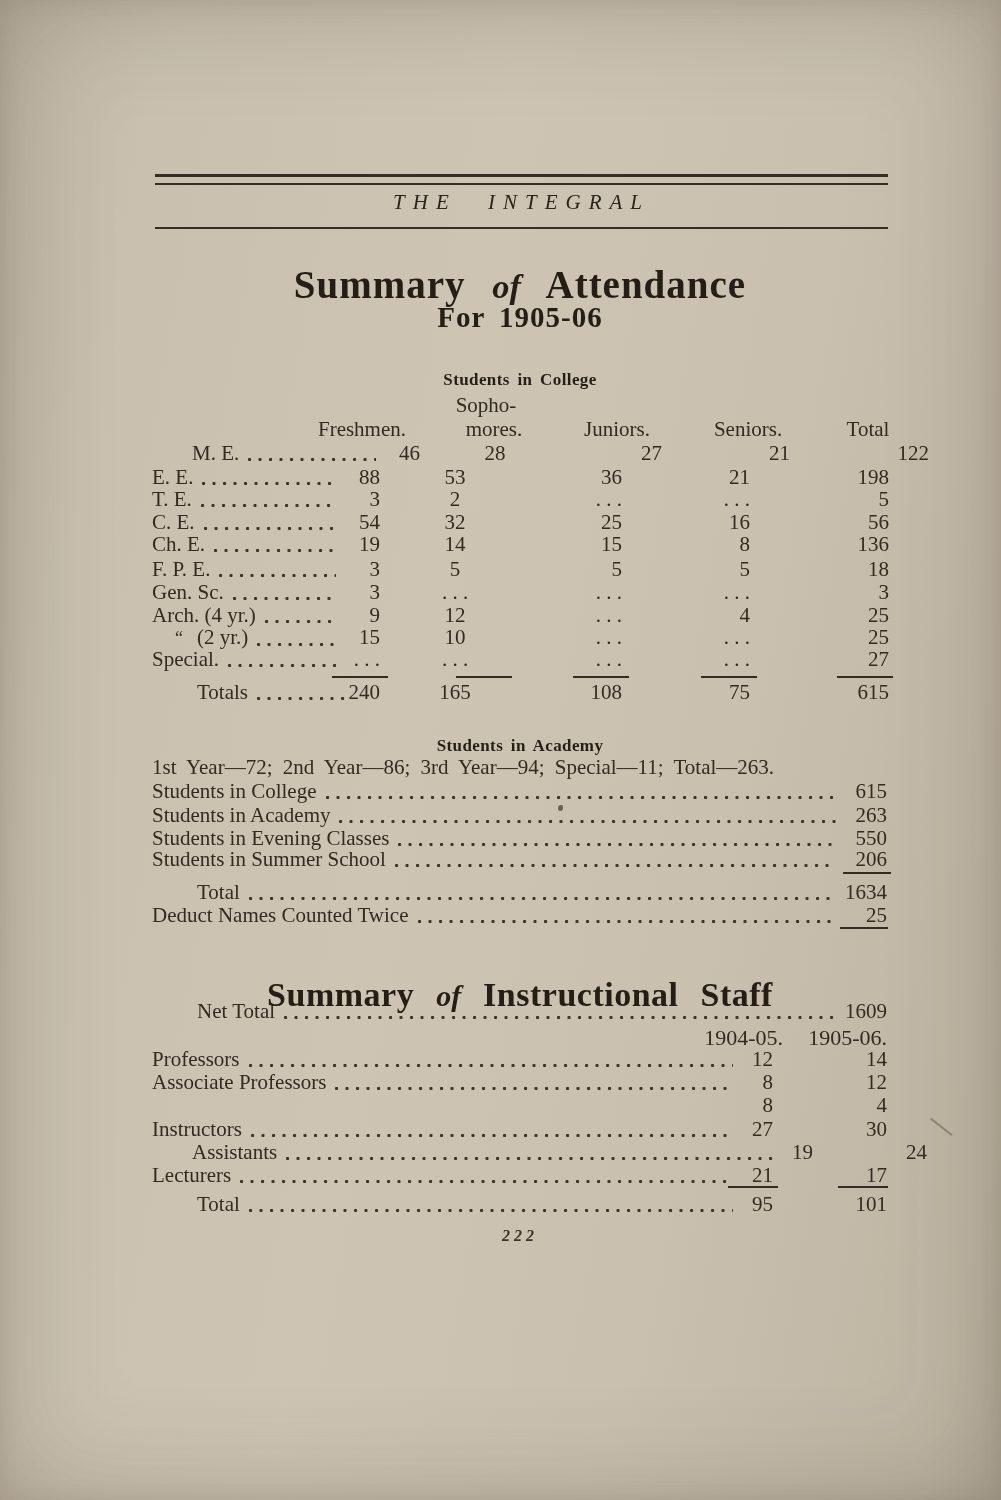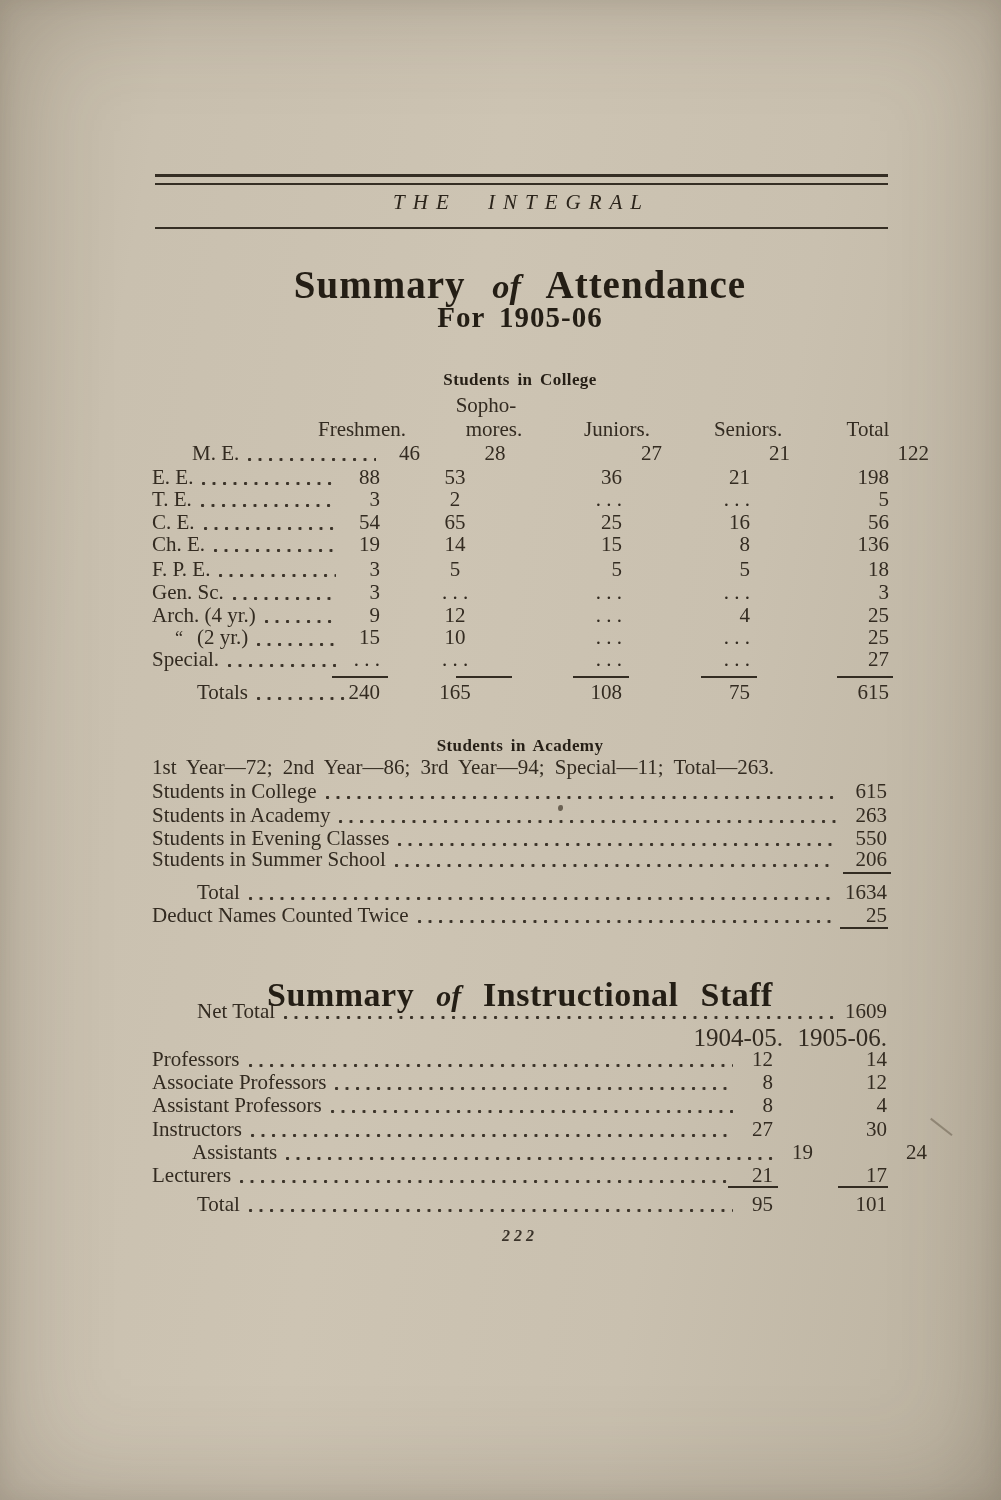--- a/index.html
+++ b/index.html
@@ -49,21 +49,21 @@
   
   .ac-lead{left:152px;width:688px;}
   .row.indent .ac-lead{left:197px;width:643px;}
   .a-v{left:787px;}
   .sumline{position:absolute;left:152px;font-size:21px;line-height:23px;word-spacing:5px;white-space:nowrap;}
   .uline{position:absolute;width:48px;height:2px;background:#332c22;}
   
   .st-lead{left:152px;width:585px;}
   .row.st-indent .st-lead{left:197px;width:540px;}
   .s1{left:673px;} .s2{left:787px;}
-  .yr{position:absolute;width:130px;text-align:right;font-size:25px;}
+  .yr{position:absolute;width:130px;text-align:right;font-size:22px;}
   .yr1{left:653px;} .yr2{left:757px;}
   .pageno{position:absolute;top:1227px;font-style:italic;font-size:16px;font-weight:bold;letter-spacing:4px;color:#3a332a;}
   
   .speck{position:absolute;left:558px;top:805px;width:5px;height:6px;background:#4a4033;border-radius:60% 40% 55% 45%;opacity:.75;}
   .scratch{position:absolute;left:928px;top:1126px;width:27px;height:1.5px;background:rgba(72,60,45,.38);transform:rotate(38deg);}
 </style>
 </head>
 <body>
 
 <div class="page">
@@ -122,21 +122,21 @@
       <span class="num c2">. . .</span>
       <span class="num c3">. . .</span>
       <span class="num c4">5</span>
     </div>
     <div class="row" style="top:511px;">
       <div class="lead cl-lead">
           <span class="lbl">C. E.</span>
           <span class="leader"></span>
         </div>
       <span class="num c0">54</span>
-      <span class="num c1">65</span>
+      <span class="num c1">32</span>
       <span class="num c2">25</span>
       <span class="num c3">16</span>
       <span class="num c4">56</span>
     </div>
     <div class="row" style="top:533px;">
       <div class="lead cl-lead">
           <span class="lbl">Ch. E.</span>
           <span class="leader"></span>
         </div>
       <span class="num c0">19</span>
@@ -298,24 +298,20 @@
     </div>
     <div class="row" style="top:1071px;">
       <div class="lead st-lead">
           <span class="lbl">Associate Professors</span>
           <span class="leader"></span>
         </div>
       <span class="num s1">8</span>
       <span class="num s2">12</span>
     </div>
     <div class="row" style="top:1094px;">
-      <div class="lead st-lead">
-          <span class="lbl">Assistant Professors</span>
-          <span class="leader"></span>
-        </div>
       <span class="num s1">8</span>
       <span class="num s2">4</span>
     </div>
     <div class="row" style="top:1118px;">
       <div class="lead st-lead">
           <span class="lbl">Instructors</span>
           <span class="leader"></span>
         </div>
       <span class="num s1">27</span>
       <span class="num s2">30</span>

